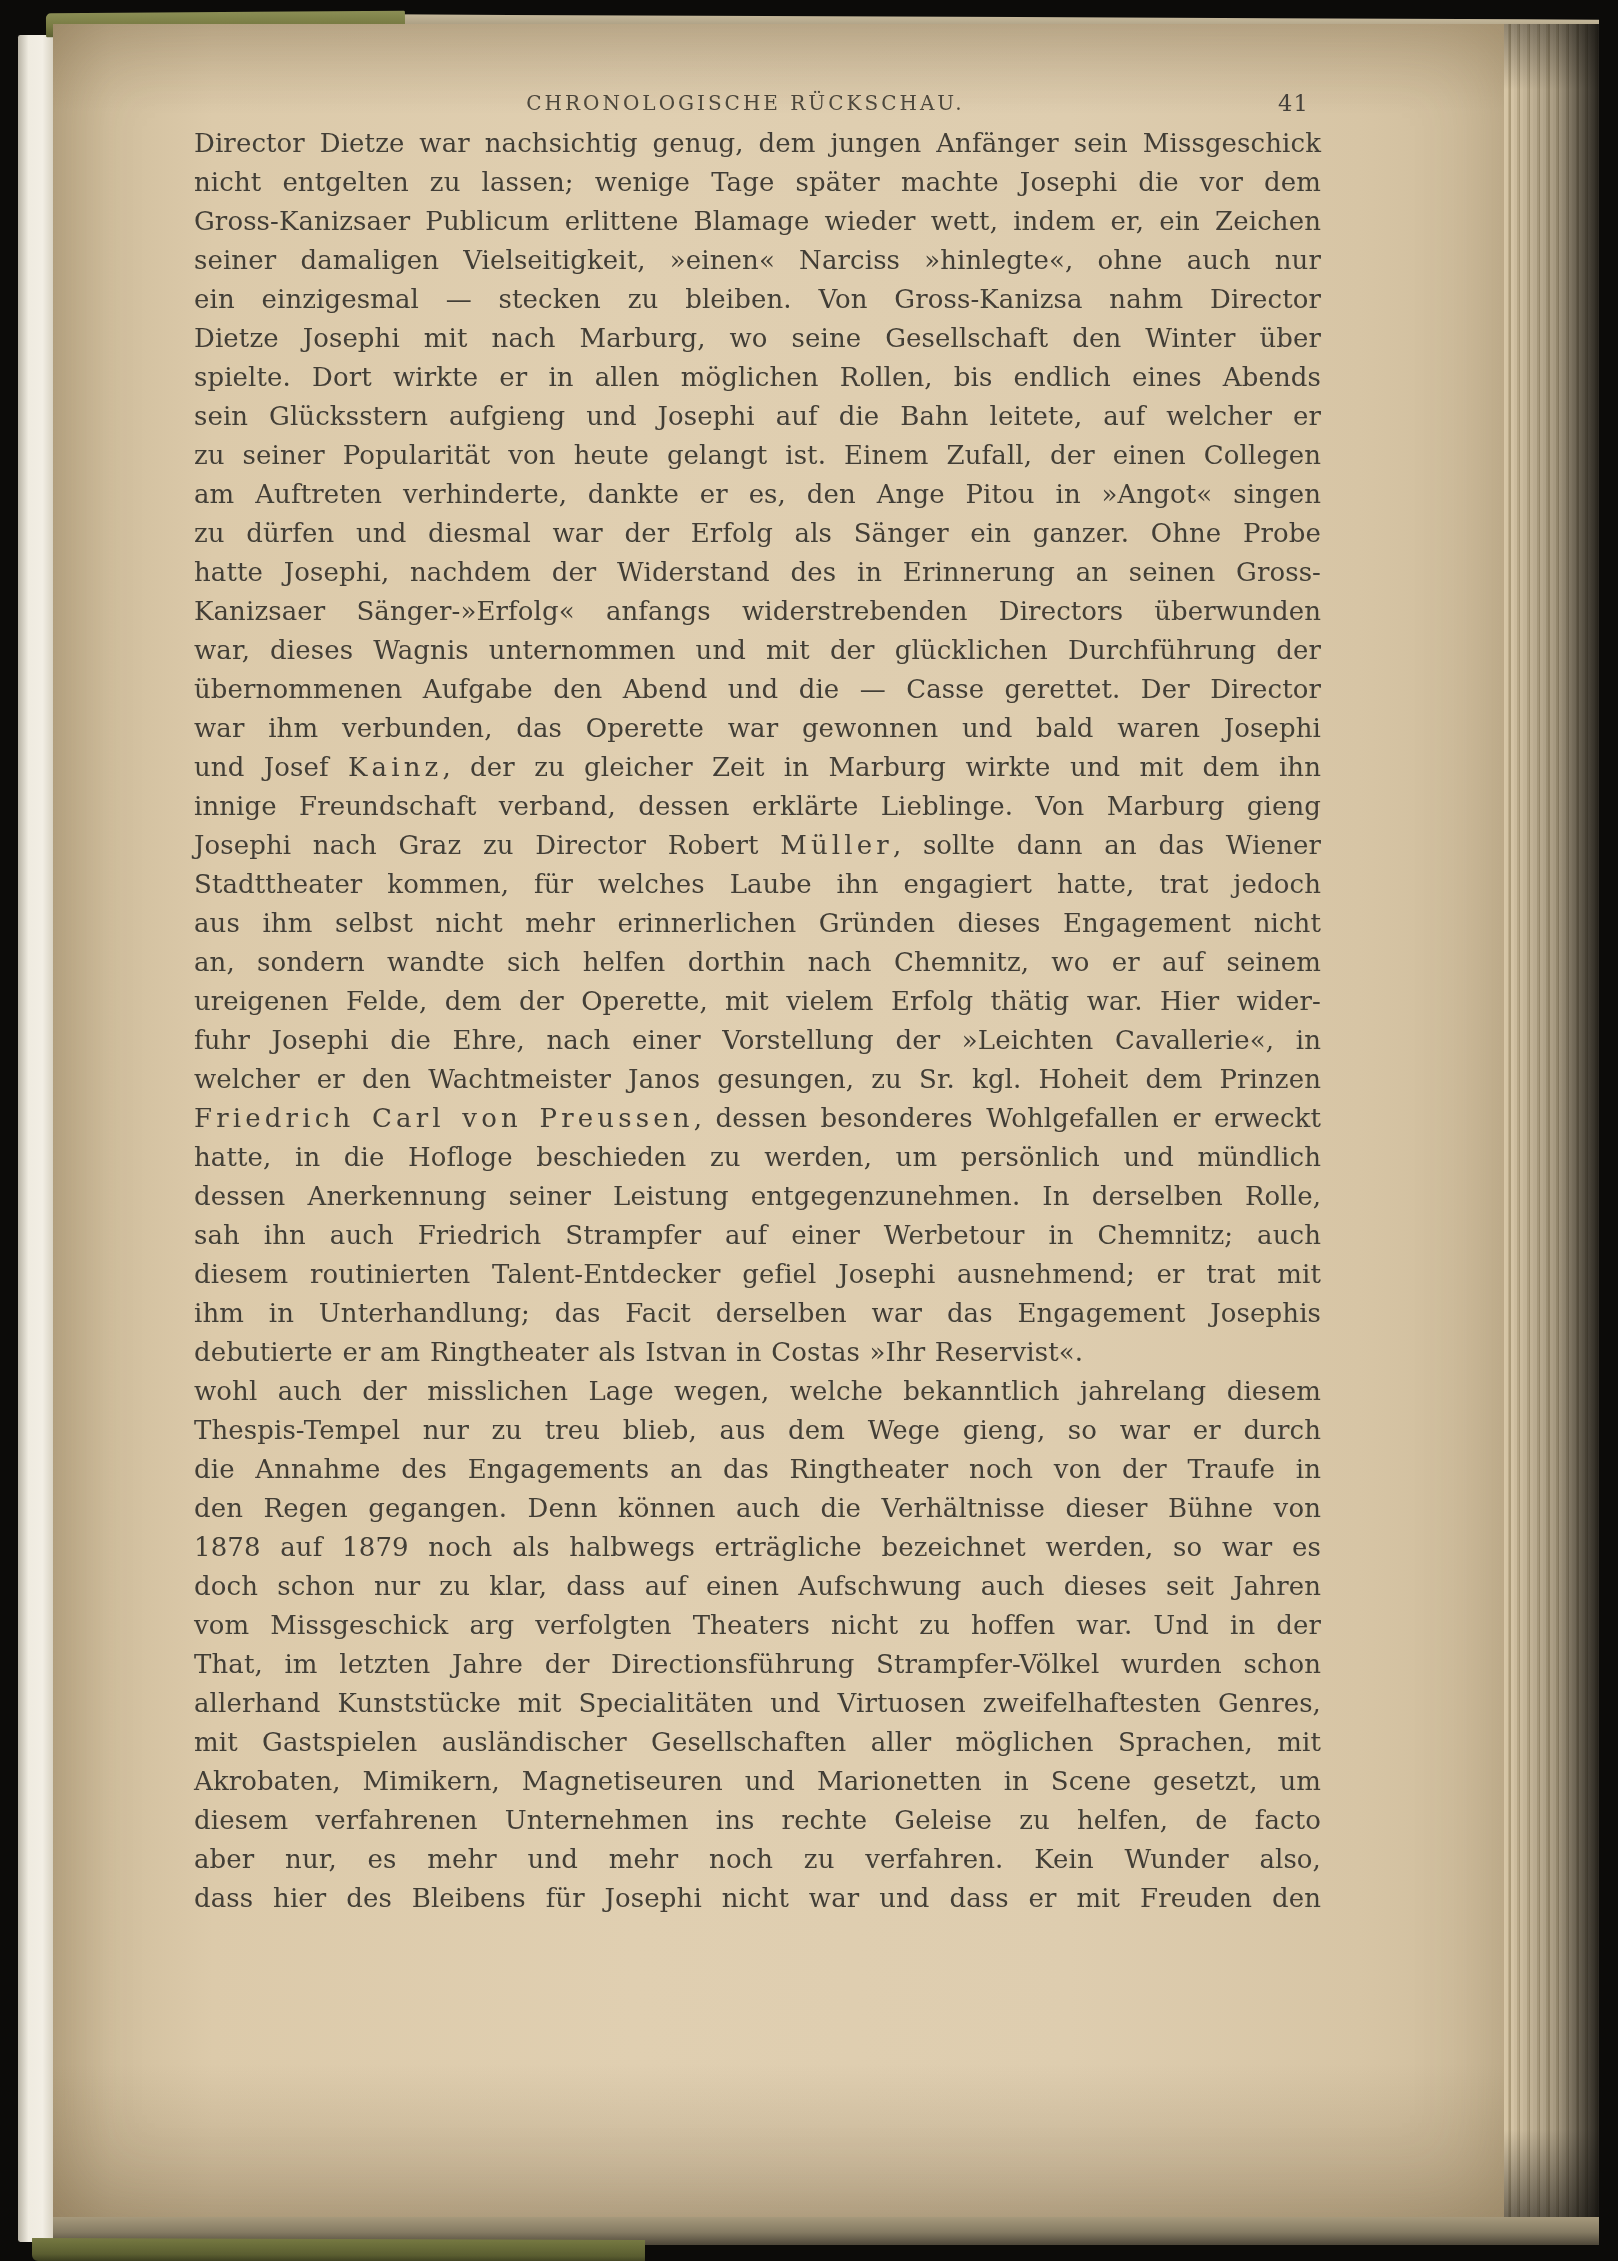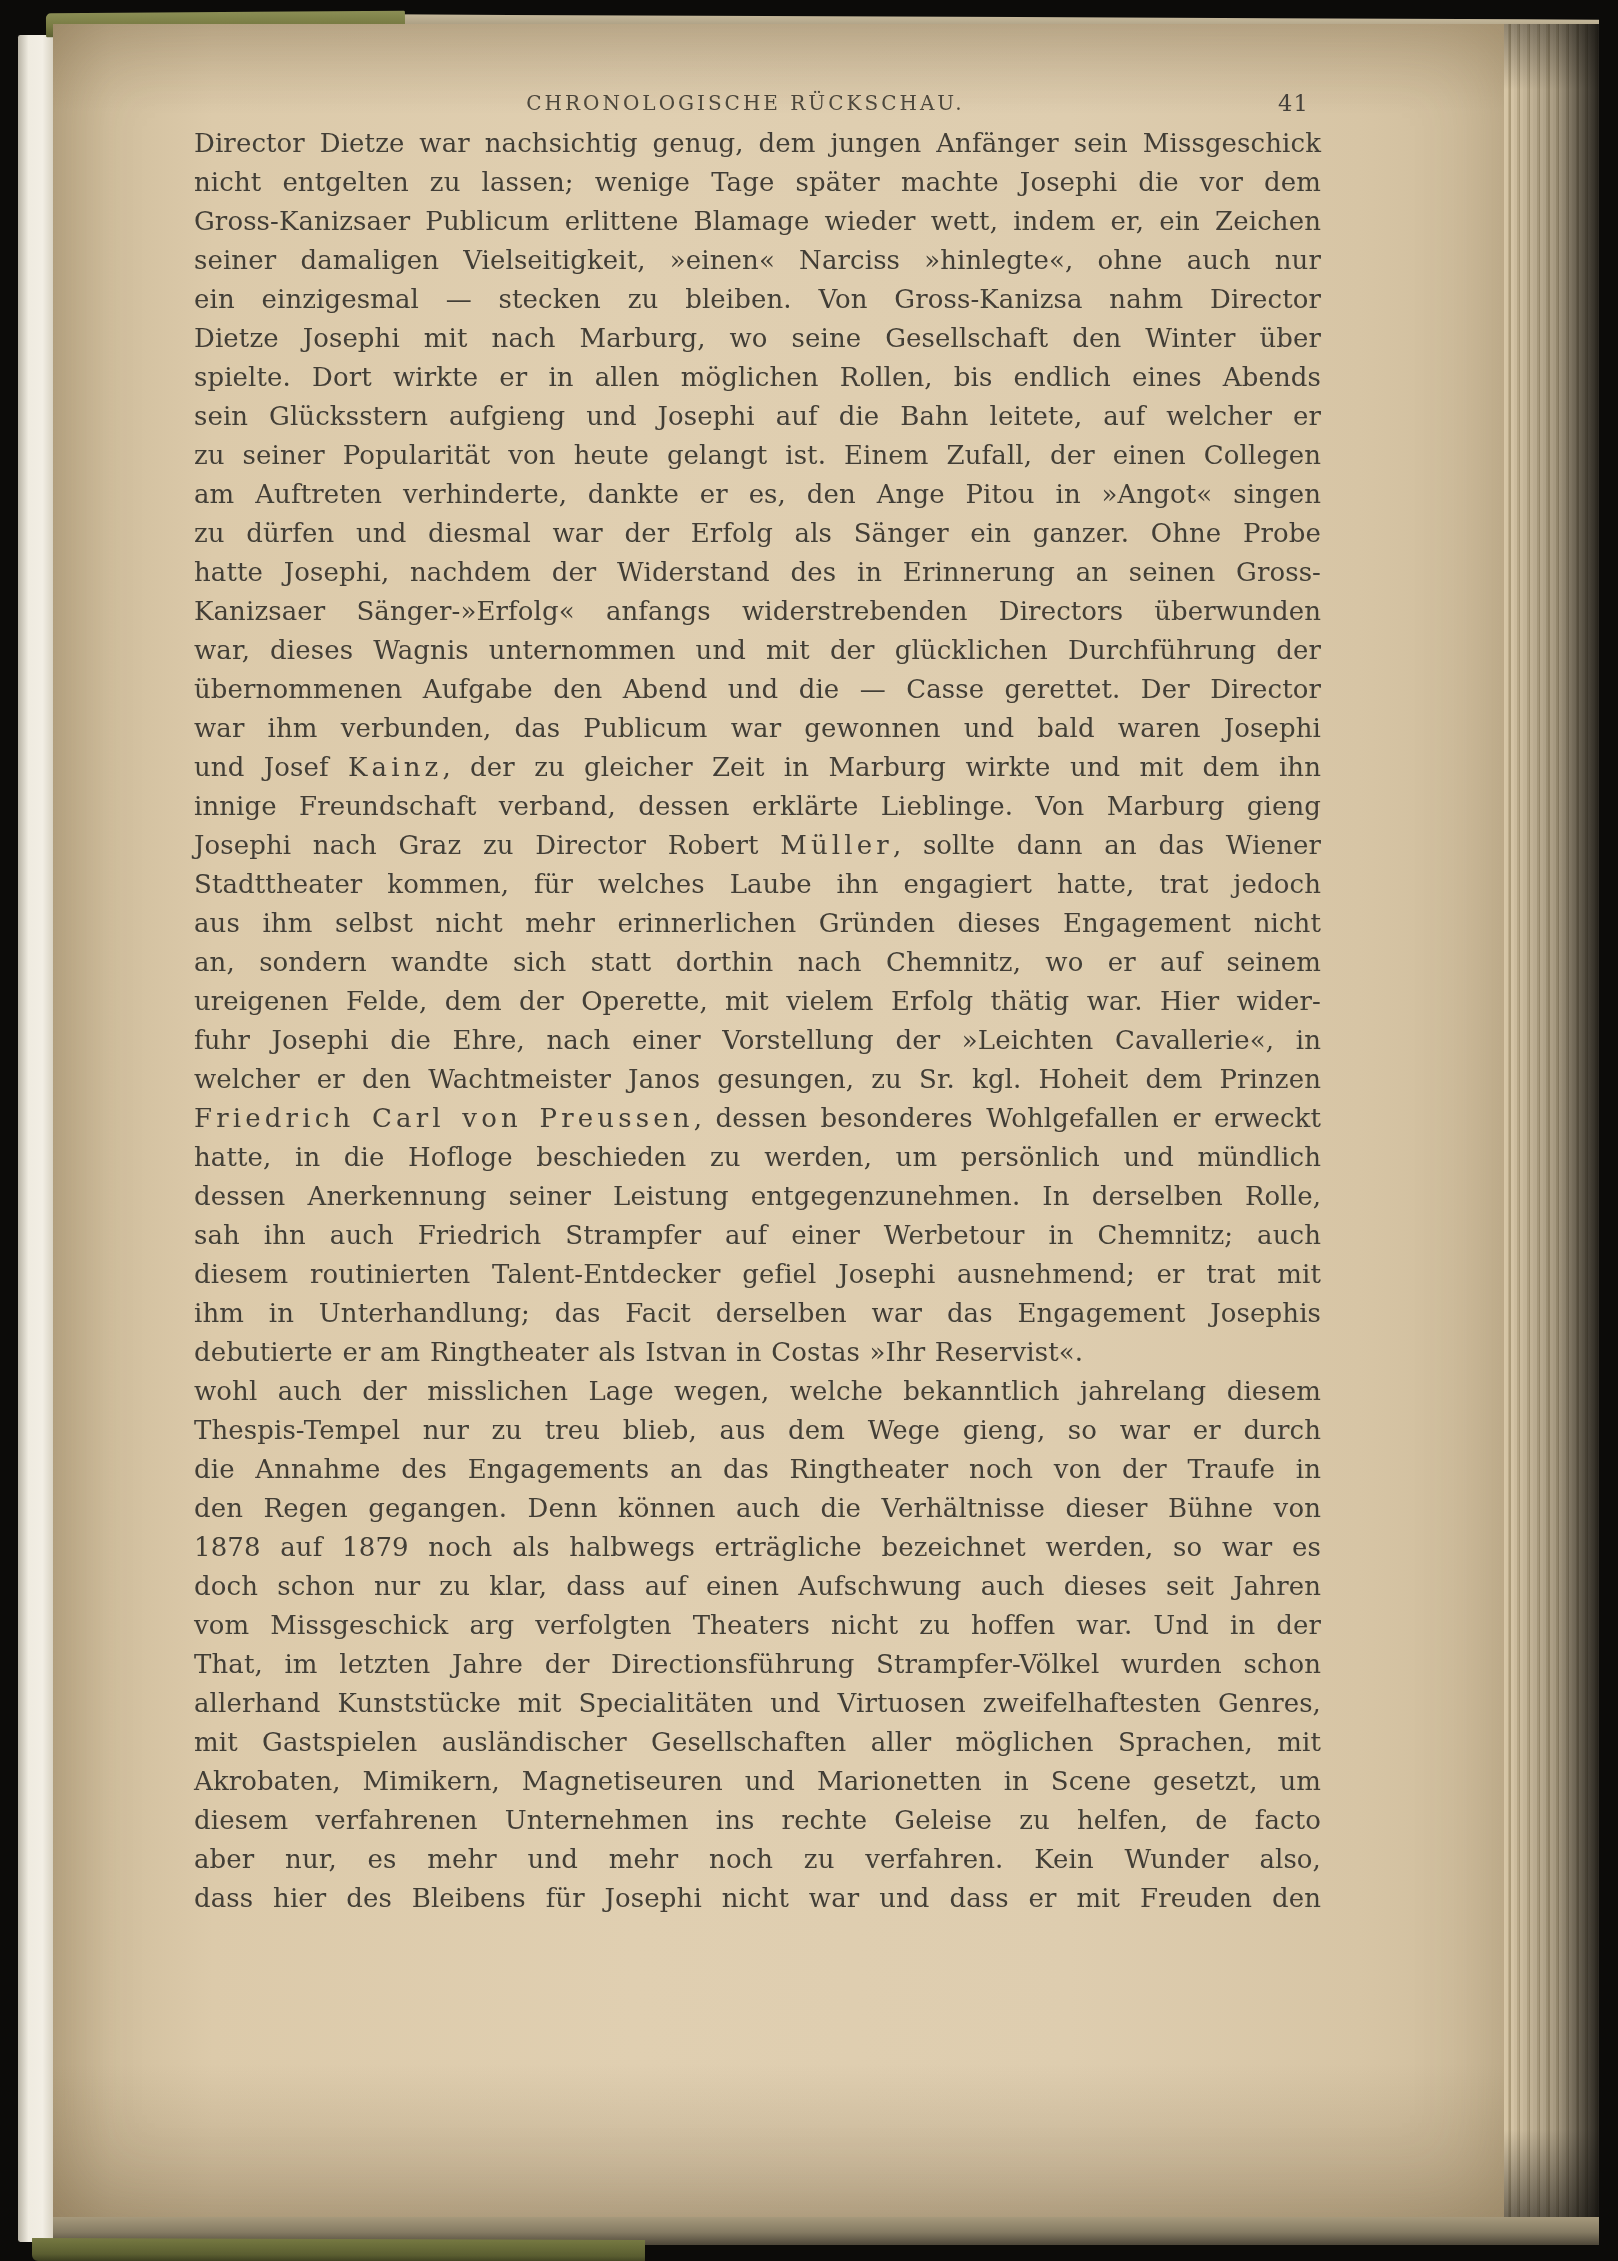--- a/index.html
+++ b/index.html
@@ -142,27 +142,27 @@
         <div class="line">Dietze Josephi mit nach Marburg, wo seine Gesellschaft den Winter über</div>
         <div class="line">spielte. Dort wirkte er in allen möglichen Rollen, bis endlich eines Abends</div>
         <div class="line">sein Glücksstern aufgieng und Josephi auf die Bahn leitete, auf welcher er</div>
         <div class="line">zu seiner Popularität von heute gelangt ist. Einem Zufall, der einen Collegen</div>
         <div class="line">am Auftreten verhinderte, dankte er es, den Ange Pitou in »Angot« singen</div>
         <div class="line">zu dürfen und diesmal war der Erfolg als Sänger ein ganzer. Ohne Probe</div>
         <div class="line">hatte Josephi, nachdem der Widerstand des in Erinnerung an seinen Gross-</div>
         <div class="line">Kanizsaer Sänger-»Erfolg« anfangs widerstrebenden Directors überwunden</div>
         <div class="line">war, dieses Wagnis unternommen und mit der glücklichen Durchführung der</div>
         <div class="line">übernommenen Aufgabe den Abend und die — Casse gerettet. Der Director</div>
-        <div class="line">war ihm verbunden, das Publicum war gewonnen und bald waren Josephi</div>
+        <div class="line">war ihm verbunden, das Operette war gewonnen und bald waren Josephi</div>
         <div class="line">und Josef <span class="spaced">Kainz</span>, der zu gleicher Zeit in Marburg wirkte und mit dem ihn</div>
         <div class="line">innige Freundschaft verband, dessen erklärte Lieblinge. Von Marburg gieng</div>
         <div class="line">Josephi nach Graz zu Director Robert <span class="spaced">Müller</span>, sollte dann an das Wiener</div>
         <div class="line">Stadttheater kommen, für welches Laube ihn engagiert hatte, trat jedoch</div>
         <div class="line">aus ihm selbst nicht mehr erinnerlichen Gründen dieses Engagement nicht</div>
-        <div class="line">an, sondern wandte sich statt dorthin nach Chemnitz, wo er auf seinem</div>
+        <div class="line">an, sondern wandte sich helfen dorthin nach Chemnitz, wo er auf seinem</div>
         <div class="line">ureigenen Felde, dem der Operette, mit vielem Erfolg thätig war. Hier wider-</div>
         <div class="line">fuhr Josephi die Ehre, nach einer Vorstellung der »Leichten Cavallerie«, in</div>
         <div class="line">welcher er den Wachtmeister Janos gesungen, zu Sr. kgl. Hoheit dem Prinzen</div>
         <div class="line"><span class="spaced">Friedrich Carl von Preussen</span>, dessen besonderes Wohlgefallen er erweckt</div>
         <div class="line">hatte, in die Hofloge beschieden zu werden, um persönlich und mündlich</div>
         <div class="line">dessen Anerkennung seiner Leistung entgegenzunehmen. In derselben Rolle,</div>
         <div class="line">sah ihn auch Friedrich Strampfer auf einer Werbetour in Chemnitz; auch</div>
         <div class="line">diesem routinierten Talent-Entdecker gefiel Josephi ausnehmend; er trat mit</div>
         <div class="line">ihm in Unterhandlung; das Facit derselben war das Engagement Josephis</div>
         <div class="line no-stretch">debutierte er am Ringtheater als Istvan in Costas »Ihr Reservist«.</div>

